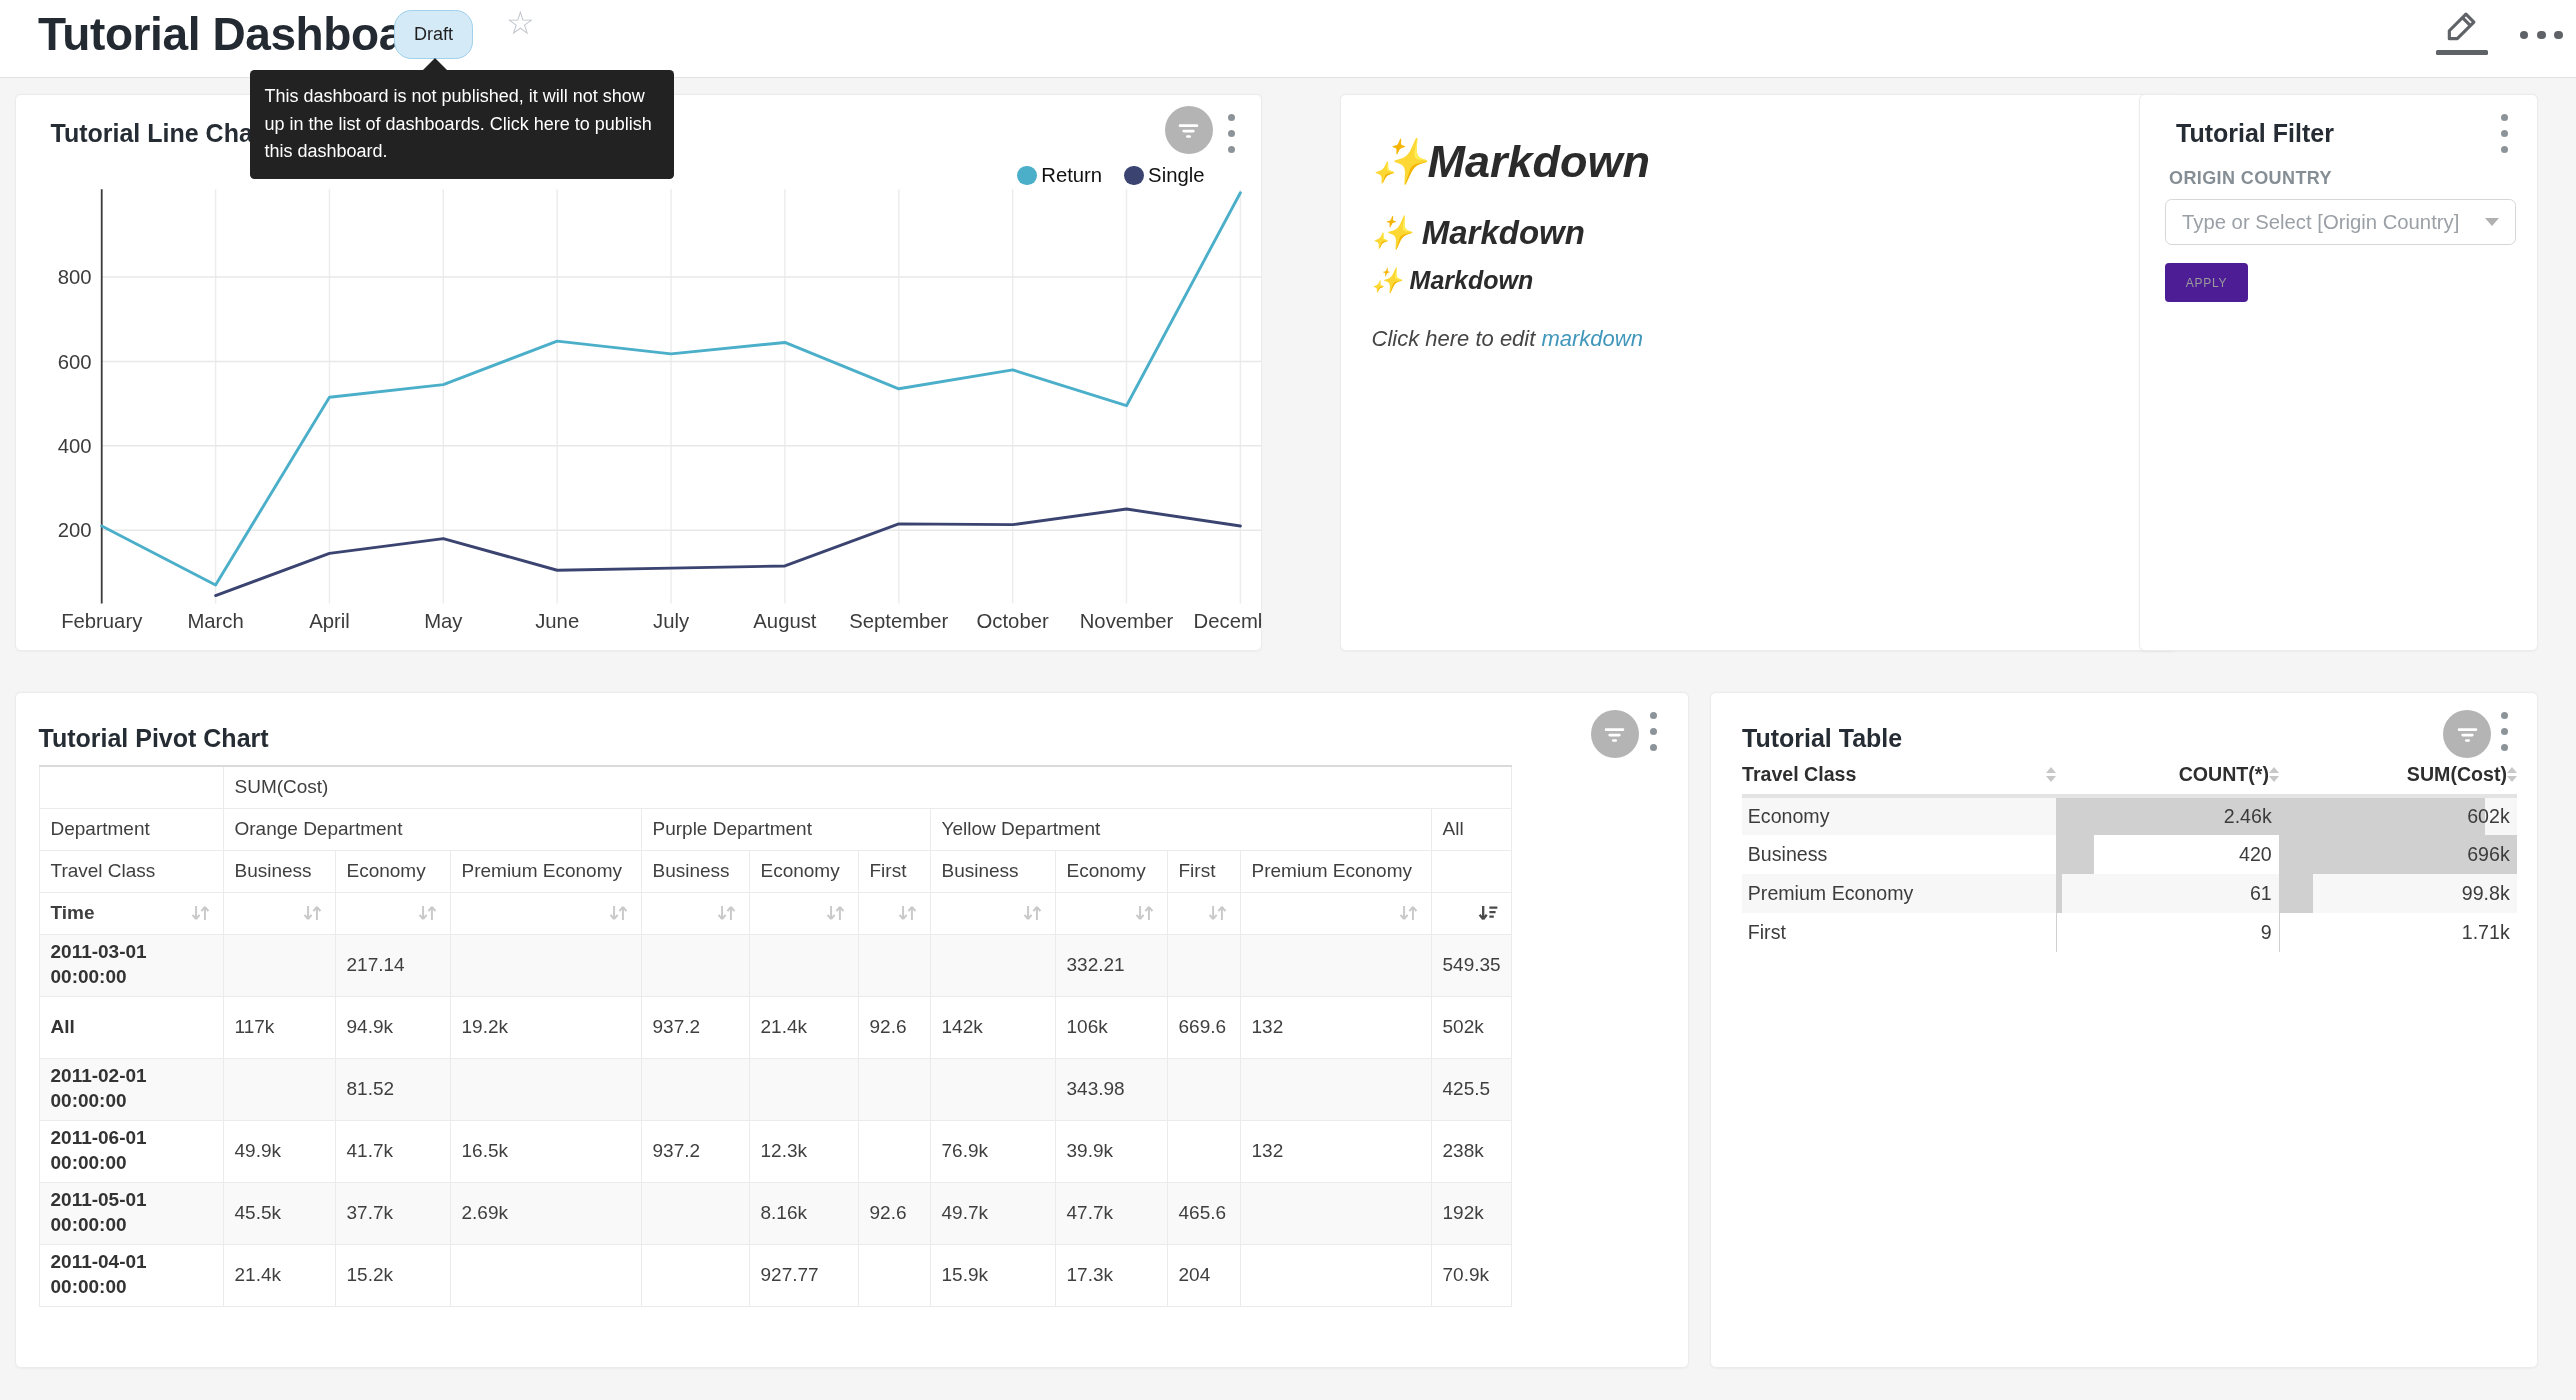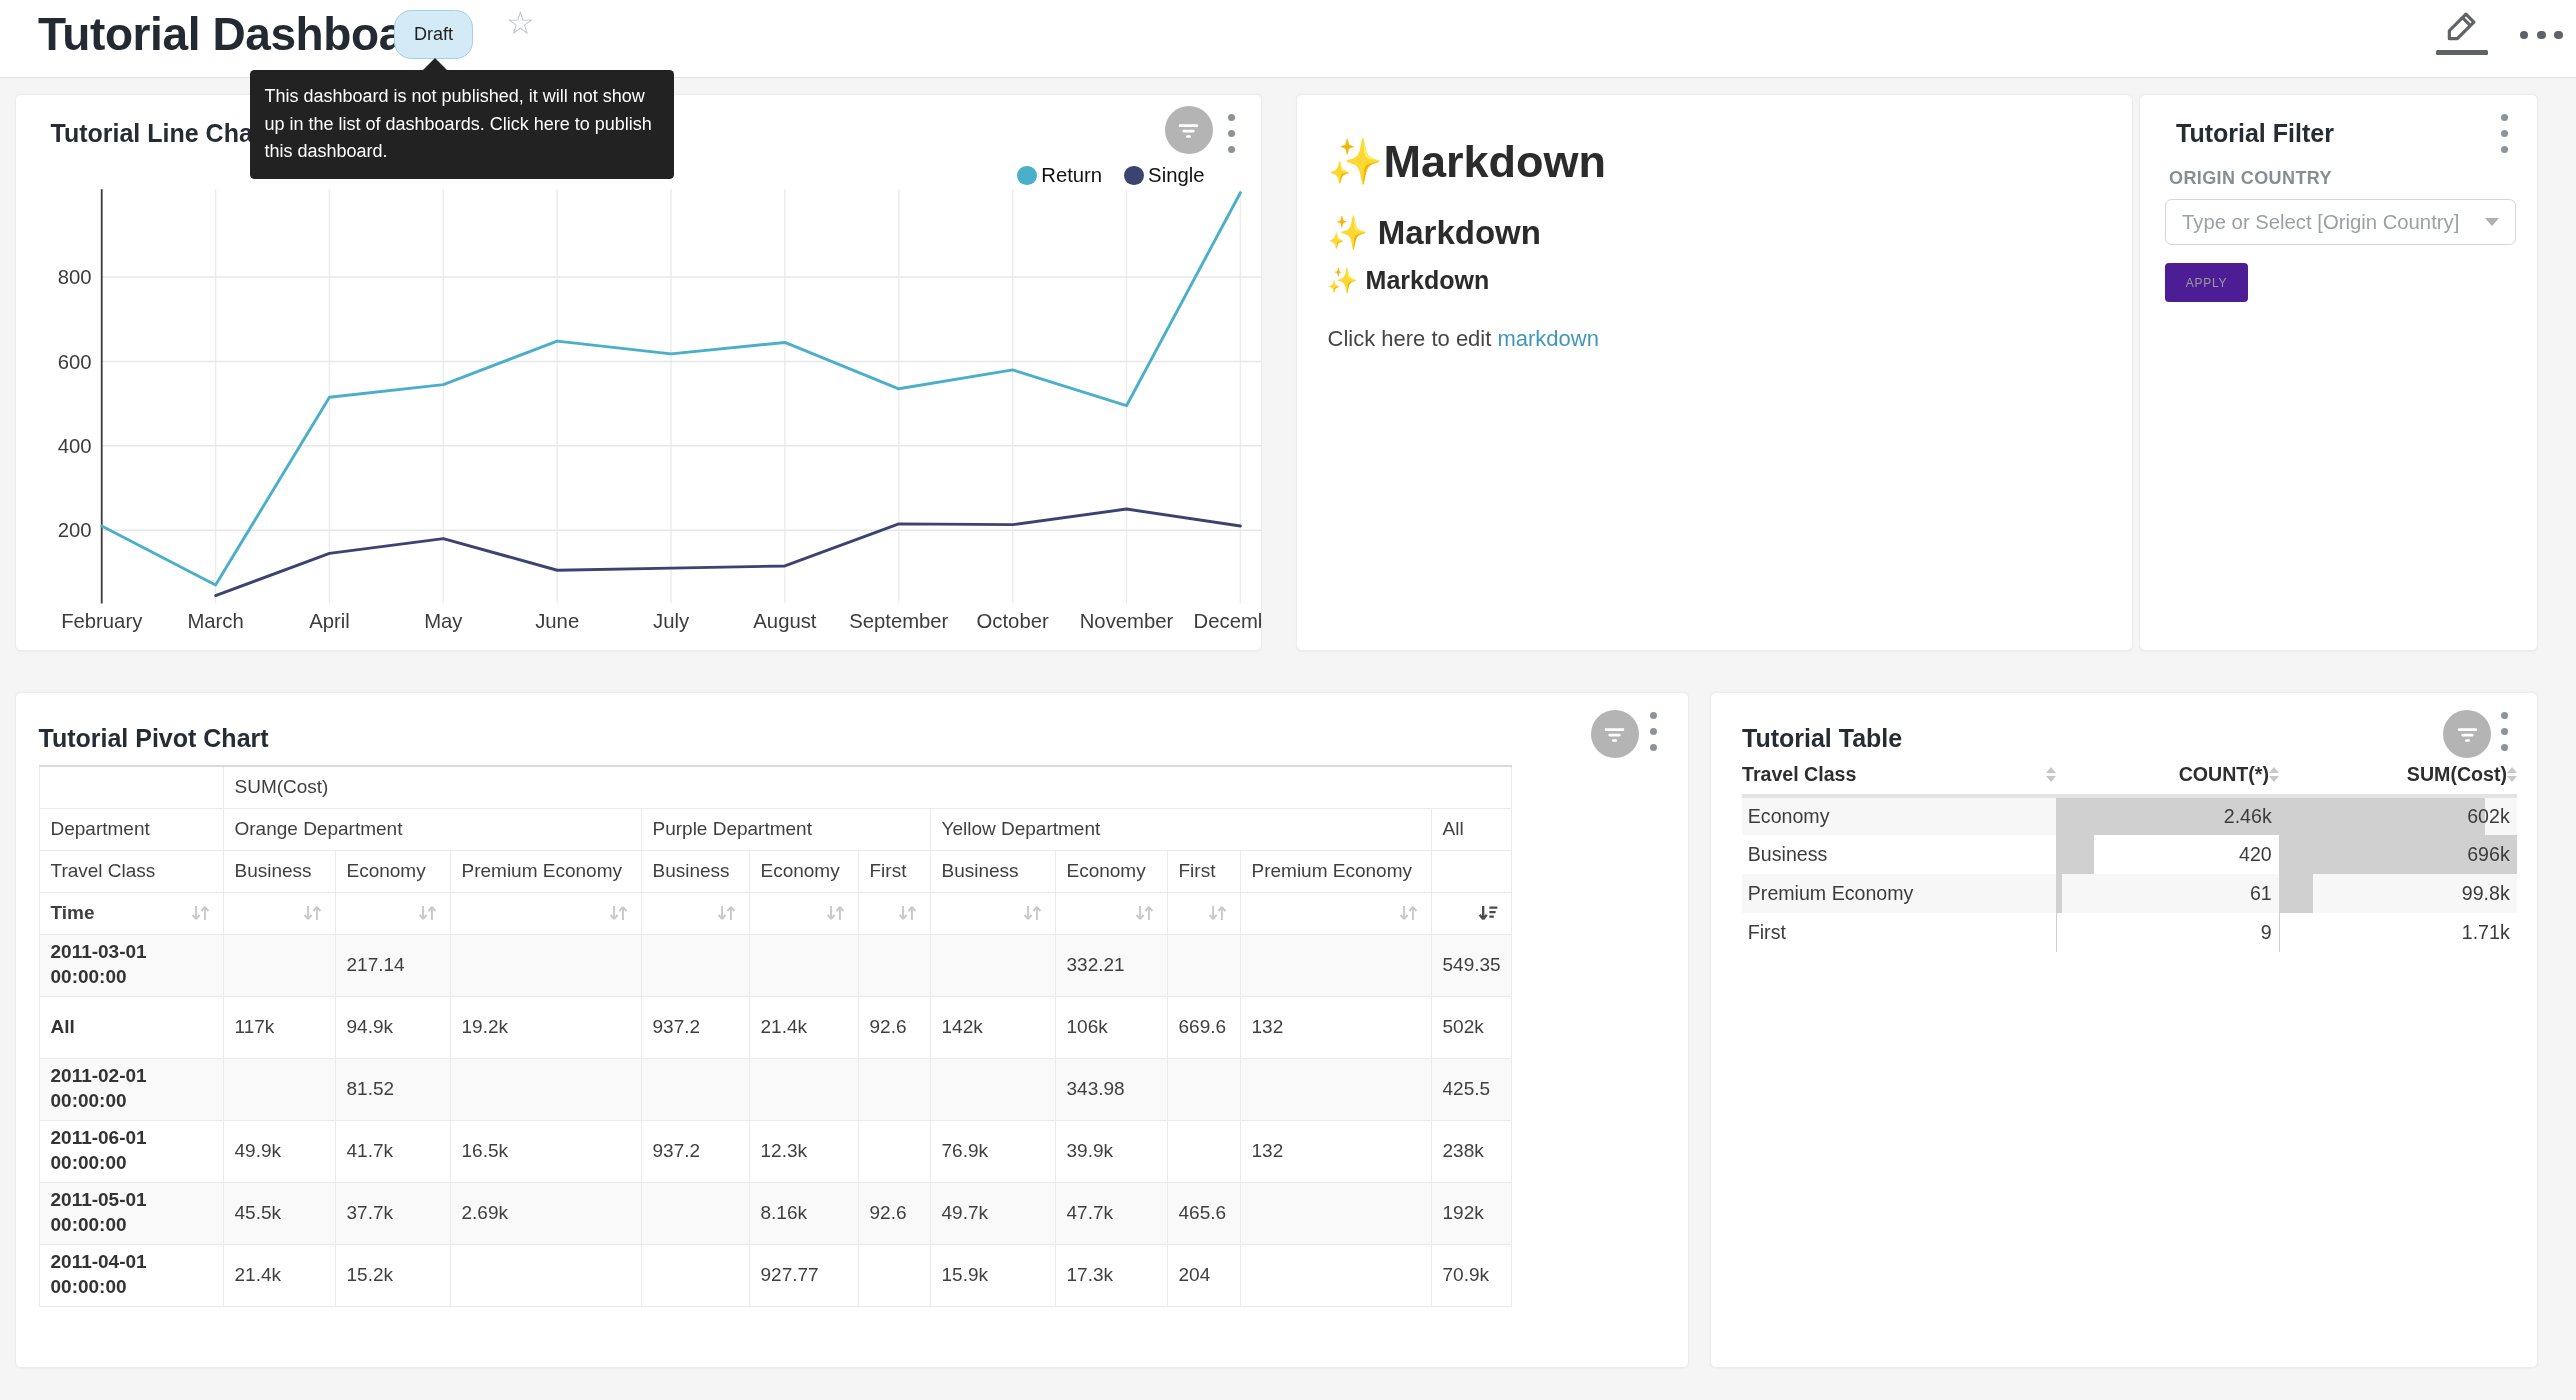--- a/index.html
+++ b/index.html
@@ -33,21 +33,21 @@
   
   .card { position:absolute; background:#fff; border:0.7px solid #ececec; border-radius:5.8px;
     box-shadow:0 0.7px 2.2px rgba(0,0,0,0.04); overflow:hidden; }
   .card-title { position:absolute; font-size:25px; font-weight:700; color:#262c33; }
   .filter-circle { position:absolute; width:48px; height:48px; border-radius:50%;
     background:#b4b4b4; display:flex; align-items:center; justify-content:center; cursor:pointer; }
   .vdots { position:absolute; display:flex; flex-direction:column; gap:8.7px; cursor:pointer; }
   .vdots i { width:7.3px; height:7.3px; border-radius:50%; background:#8d9499; }
 
   #card-line   { left:14.5px;  top:94px; width:1247px; height:557px; }
-  #card-md     { left:1296px; top:94px; width:837px; height:557px; }
+  #card-md     { left:1340px; top:94px; width:837px; height:557px;font-style:italic; }
   #card-filter { left:2139px; top:94px; width:399px;  height:557px; }
   #card-pivot  { left:14.5px;  top:692px; width:1674px; height:676px; }
   #card-table  { left:1710px; top:692px; width:828px; height:676px; }
 
   
   #line-legend { position:absolute; top:69px; right:56px; display:flex; gap:22px; }
   .legend-item { display:flex; align-items:center; gap:4.4px; font-size:20.3px; color:#111; cursor:pointer; }
   .legend-dot { width:19.6px; height:19.6px; border-radius:50%; }
 
   

